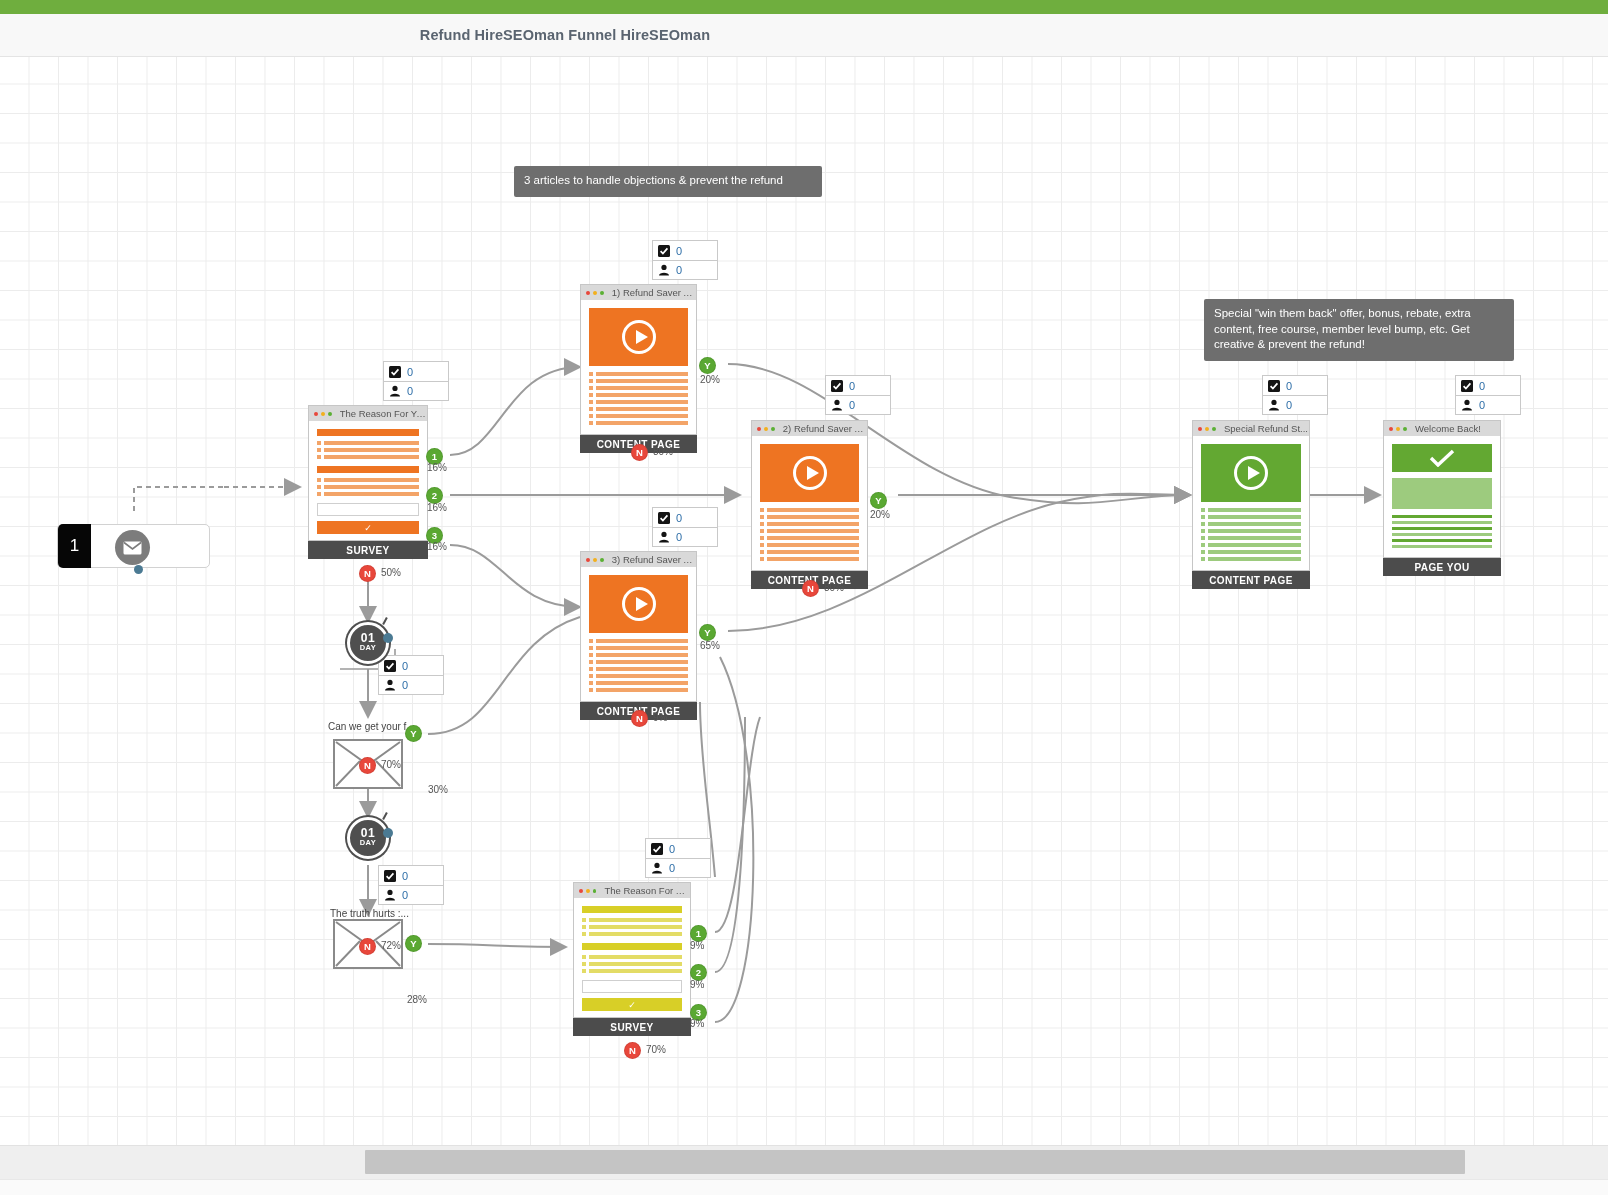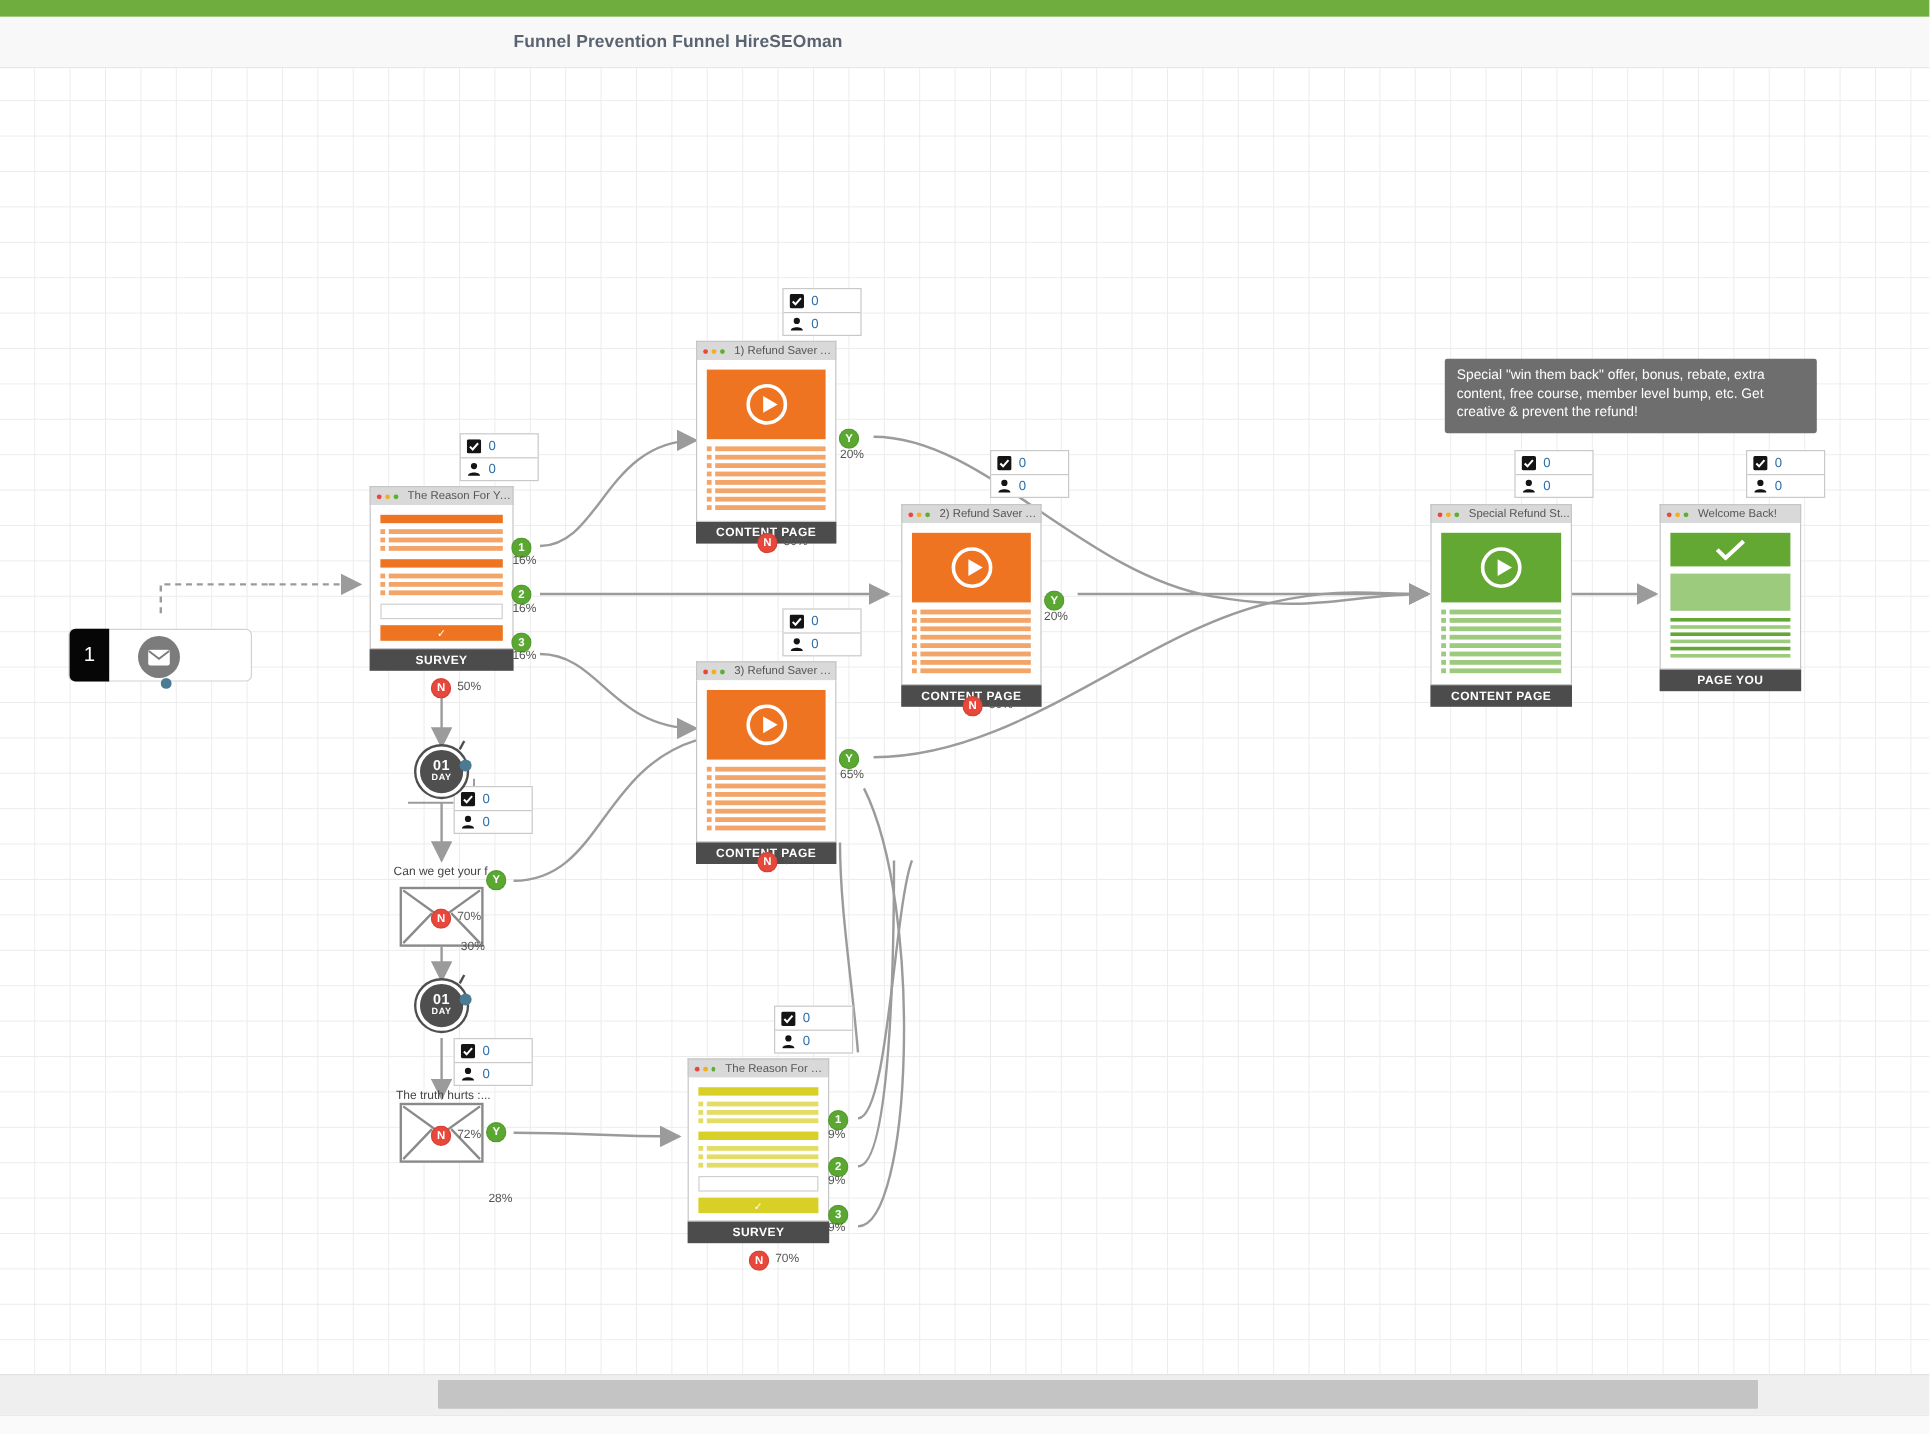--- a/index.html
+++ b/index.html
@@ -183,21 +183,21 @@
   .emaillabel { position:absolute; font-size:10px; color:#444; white-space:nowrap; }
 </style>
 </head>
 <body>
 
 <div id="app">
 
   <div class="topbar"></div>
 
   <div class="titlebar">
-    <div class="title">Funnel Prevention Funnel HireSEOman</div>
+    <div class="title">Refund HireSEOman Funnel HireSEOman</div>
   </div>
 
   <div class="canvas">
 
     <svg class="svgwrap" viewBox="0 0 1608 1088">
       <defs>
         <marker id="arw" markerWidth="9" markerHeight="9" refX="8" refY="4.5" orient="auto">
           <path d="M0,0 L9,4.5 L0,9 z" fill="#9b9b9b"></path>
         </marker>
       </defs>
@@ -237,20 +237,21 @@
         <path d="M700,645 C700,700 710,760 715,820"></path>
 
         <path d="M1310,438 L1380,438" marker-end="url(#arw)"></path>
       </g>
 
       <g fill="none" stroke="#9b9b9b" stroke-width="1.6">
         <path d="M395,592 L395,612 L340,612" transform="translate(0,0)"></path>
       </g>
     </svg>
 
+    <div class="note" style="left:514px; top:109px; width:308px;">3 articles to handle objections &amp; prevent the refund</div>
 
     <div class="note" style="left:1204px; top:242px; width:310px;">Special "win them back" offer, bonus, rebate, extra content, free course, member level bump, etc. Get creative &amp; prevent the refund!</div>
 
     <div class="startnode">
       <div class="num">1</div>
       <div class="mailcircle">
         <svg width="19" height="14" viewBox="0 0 19 14">
           <rect x="0.5" y="0.5" width="18" height="13" rx="1.5" fill="#fff"></rect>
           <path d="M1,1.5 L9.5,8 L18,1.5" stroke="#7c7c7c" stroke-width="1.6" fill="none"></path>
         </svg>
@@ -633,21 +634,21 @@
     <div class="emaillabel" style="left:328px; top:664px;">Can we get your f...</div>
     <div class="envnode" style="left:333px; top:660px; margin-top:22px;">
       <svg width="66" height="46" viewBox="0 0 66 46">
         <path d="M1,1 L33,24 L65,1" stroke="#8a8a8a" stroke-width="2" fill="none"></path>
         <path d="M1,45 L25,20 M65,45 L41,20" stroke="#8a8a8a" stroke-width="2" fill="none"></path>
       </svg>
     </div>
     <div class="badge g" style="left:405px; top:668px;">Y</div>
     <div class="badge n" style="left:359px; top:700px;">N</div>
     <div class="pct" style="left:381px; top:702px;">70%</div>
-    <div class="pct" style="left:384px; top:727px;">30%</div>
+    <div class="pct" style="left:428px; top:727px;">30%</div>
 
     <div class="timer" style="left:347px; top:760px;">
       <div class="ring"></div>
       <div class="nub"></div>
       <div class="t1">01</div>
       <div class="t2">DAY</div>
       <div class="knob"></div>
     </div>
 
     <div class="emaillabel" style="left:330px; top:851px;">The truth hurts :...</div>

